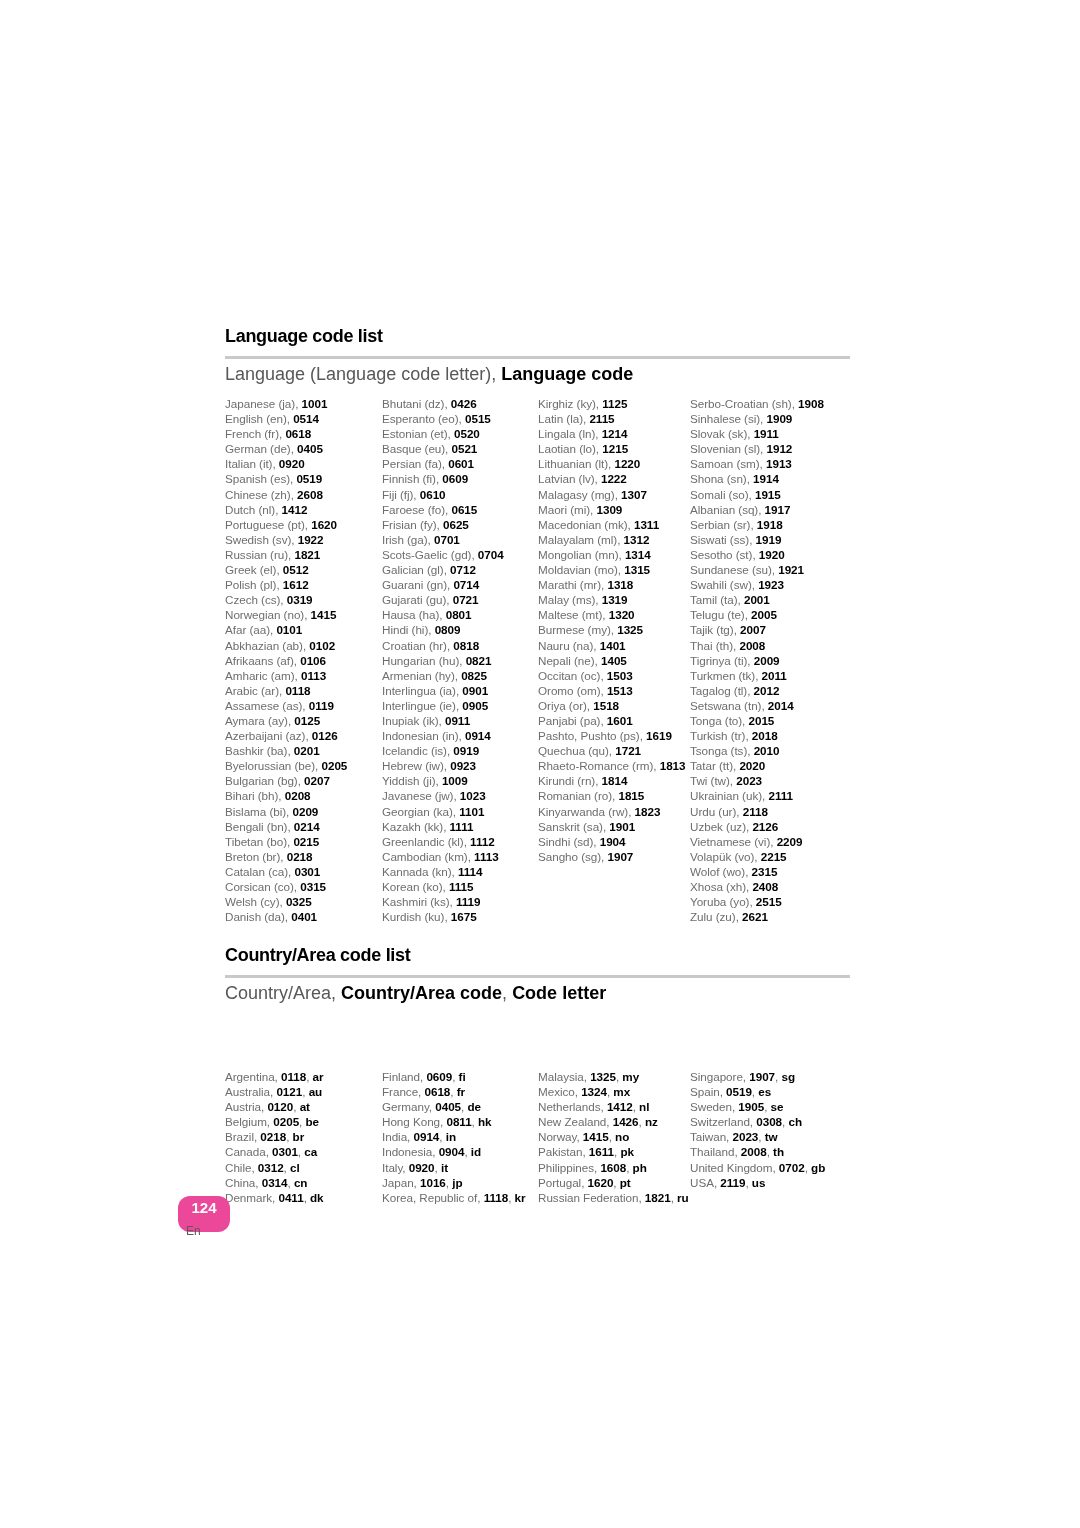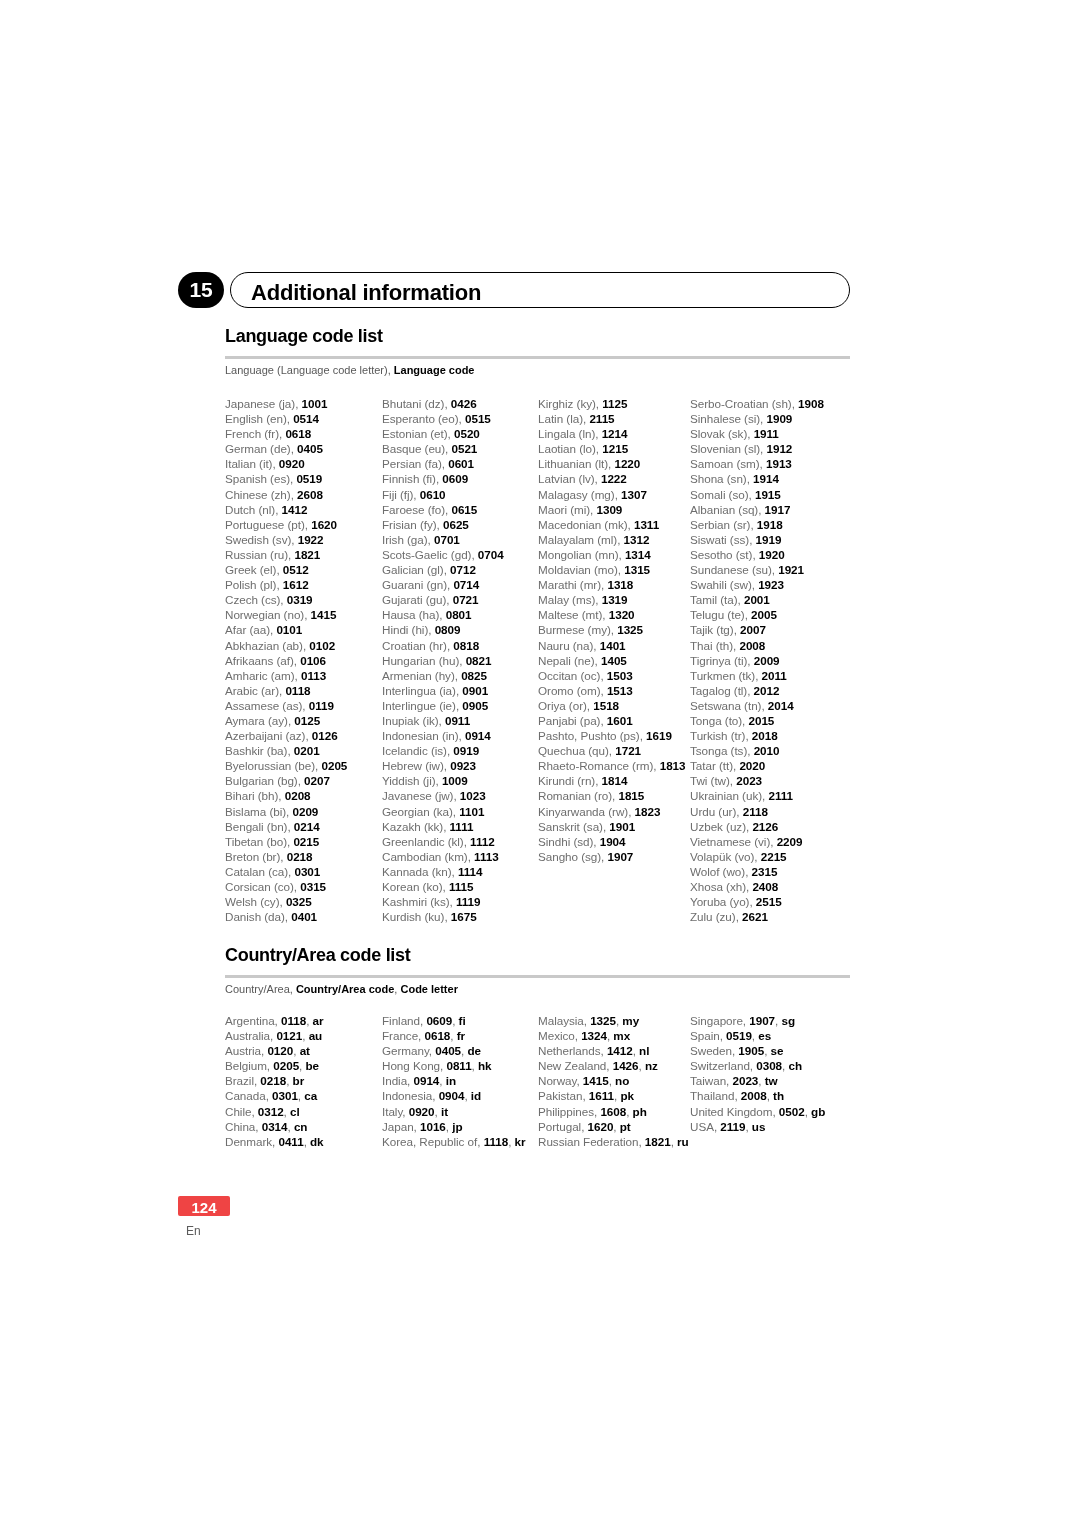--- a/index.html
+++ b/index.html
@@ -73,21 +73,21 @@
     letter-spacing: -0.3px;
     color: #000;
   }
   .rule {
     position: absolute;
     height: 3px;
     background: #c9c9c9;
   }
   .legend-line {
     position: absolute;
-    font-size: 11px;
+    font-size: 18px;
     color: #585858;
     letter-spacing: 0px;
   }
   .legend-line b {
     color: #000;
     font-weight: bold;
   }
 
   
   .code-grid {
@@ -112,48 +112,42 @@
   .code-item.wrap {
     white-space: normal;
   }
 
   
   .page-number {
     position: absolute;
     left: 178px;
     top: 1196px;
     width: 52px;
-    height: 20px;
-    background: #ef4444;
-    border-radius: 2px;
+    height: 36px;
+    background: #ec4899;
+    border-radius: 12px;
     color: #fff;
     font-size: 15px;
     font-weight: bold;
     line-height: 24px;
     text-align: center;
   }
   .page-lang {
     position: absolute;
     left: 186px;
     top: 1224px;
     font-size: 12px;
     color: #5b5b5b;
   }
 </style>
 </head>
 <body>
 
 <div class="page">
 
-  <div class="chapter-header">
-    <div class="chapter-num">15</div>
-    <div class="chapter-pill">
-      <div class="chapter-title">Additional information</div>
-    </div>
-  </div>
 
   <div class="section-heading" style="left:225px; top:326px;">Language code list</div>
   <div class="rule" style="left:225px; top:356px; width:625px;"></div>
   <div class="legend-line" style="left:225px; top:364px;">
     <span>Language (Language code letter), </span><b>Language code</b>
   </div>
 
   <div class="code-grid" id="language-grid" style="left:225px; top:396px; width:640px; height:530px;">
       <div class="code-col" style="left: 0px; width: 157px;">
         <div class="code-item"><span>Japanese (ja), </span><b>1001</b></div>
@@ -300,21 +294,21 @@
         <div class="code-item"><span>Zulu (zu), </span><b>2621</b></div>
       </div>
     </div>
 
   <div class="section-heading" style="left:225px; top:945px;text-align:center;">Country/Area code list</div>
   <div class="rule" style="left:225px; top:975px; width:625px;"></div>
   <div class="legend-line" style="left:225px; top:983px;">
     <span>Country/Area, </span><b>Country/Area code</b><span>, </span><b>Code letter</b>
   </div>
 
-  <div class="code-grid" id="country-grid" style="left:225px; top:1013px; width:640px; height:140px;">
+  <div class="code-grid" id="country-grid" style="left:225px; top:1069px; width:640px; height:140px;">
       <div class="code-col" style="left: 0px; width: 157px;">
         <div class="code-item"><span>Argentina, </span><b>0118</b><span>, </span><b>ar</b></div>
         <div class="code-item"><span>Australia, </span><b>0121</b><span>, </span><b>au</b></div>
         <div class="code-item"><span>Austria, </span><b>0120</b><span>, </span><b>at</b></div>
         <div class="code-item"><span>Belgium, </span><b>0205</b><span>, </span><b>be</b></div>
         <div class="code-item"><span>Brazil, </span><b>0218</b><span>, </span><b>br</b></div>
         <div class="code-item"><span>Canada, </span><b>0301</b><span>, </span><b>ca</b></div>
         <div class="code-item"><span>Chile, </span><b>0312</b><span>, </span><b>cl</b></div>
         <div class="code-item"><span>China, </span><b>0314</b><span>, </span><b>cn</b></div>
         <div class="code-item"><span>Denmark, </span><b>0411</b><span>, </span><b>dk</b></div>
@@ -341,21 +335,21 @@
         <div class="code-item"><span>Portugal, </span><b>1620</b><span>, </span><b>pt</b></div>
         <div class="code-item"><span>Russian Federation, </span><b>1821</b><span>, </span><b>ru</b></div>
       </div>
       <div class="code-col" style="left: 465px; width: 175px;">
         <div class="code-item"><span>Singapore, </span><b>1907</b><span>, </span><b>sg</b></div>
         <div class="code-item"><span>Spain, </span><b>0519</b><span>, </span><b>es</b></div>
         <div class="code-item"><span>Sweden, </span><b>1905</b><span>, </span><b>se</b></div>
         <div class="code-item"><span>Switzerland, </span><b>0308</b><span>, </span><b>ch</b></div>
         <div class="code-item"><span>Taiwan, </span><b>2023</b><span>, </span><b>tw</b></div>
         <div class="code-item"><span>Thailand, </span><b>2008</b><span>, </span><b>th</b></div>
-        <div class="code-item"><span>United Kingdom, </span><b>0502</b><span>, </span><b>gb</b></div>
+        <div class="code-item"><span>United Kingdom, </span><b>0702</b><span>, </span><b>gb</b></div>
         <div class="code-item"><span>USA, </span><b>2119</b><span>, </span><b>us</b></div>
       </div>
     </div>
 
   <div class="page-number">124</div>
   <div class="page-lang">En</div>
 
 </div>
 
 </body></html>

